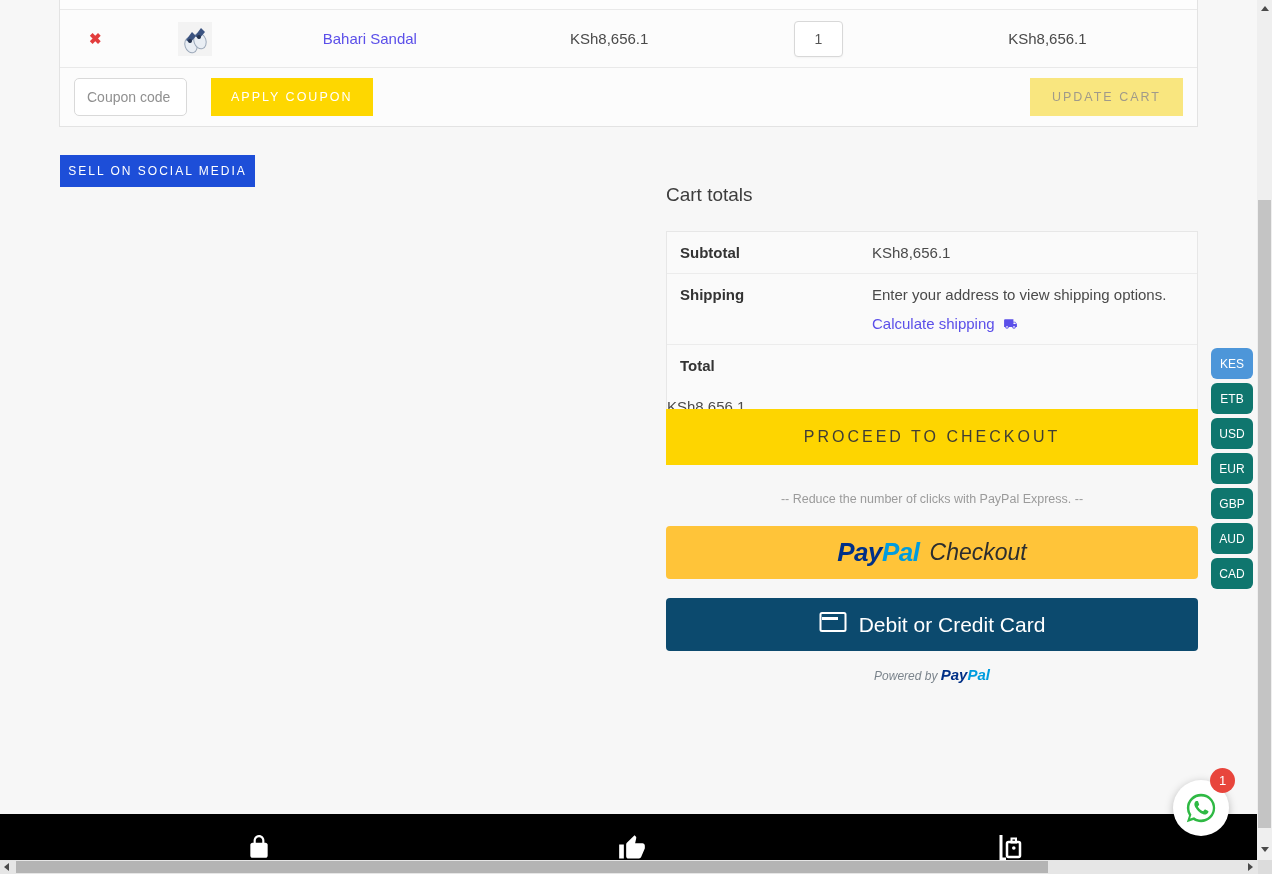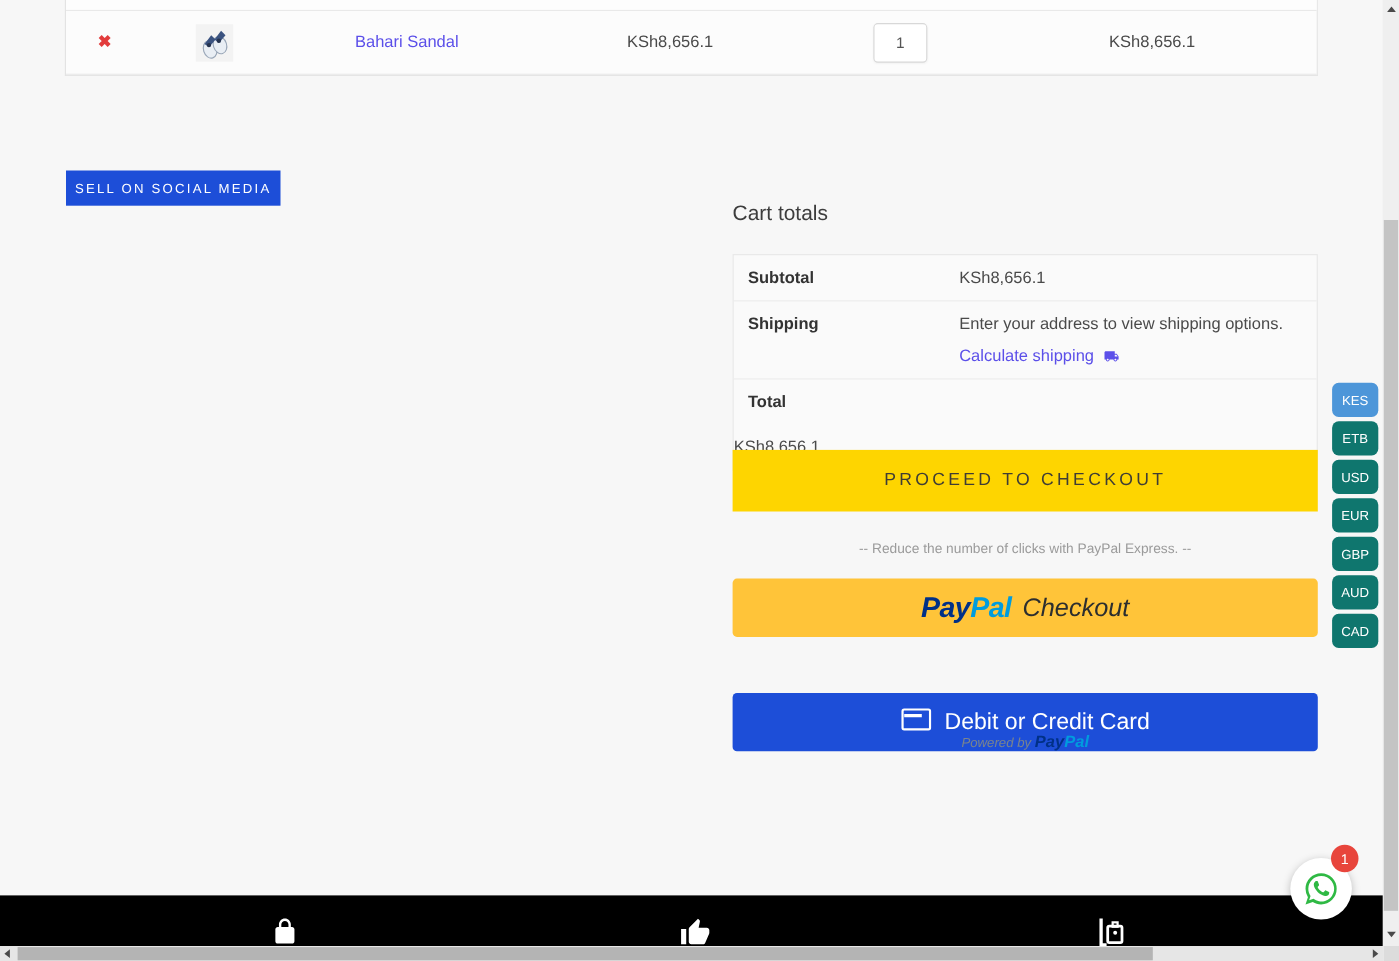--- a/index.html
+++ b/index.html
@@ -58,23 +58,23 @@
   .express-note { position:absolute; left:666px; top:492px; width:532px; text-align:center;
     font-size:12.5px; color:#9b9b9b; }
   .paypal-btn { position:absolute; left:666px; top:526px; width:532px; height:53px;
     background:#ffc439; border:none; border-radius:4px; cursor:pointer;
     display:flex; align-items:center; justify-content:center; gap:10px; }
   .pp-logo { font-style:italic; font-weight:bold; font-size:26px; letter-spacing:-0.5px; }
   .pp-pay { color:#003087; }
   .pp-pal { color:#009cde; }
   .pp-checkout { font-size:23px; color:#2c2e2f;font-style:italic; }
   .debit-btn { position:absolute; left:666px; top:598px; width:532px; height:53px;
-    background:#1d4ed8; border:none; border-radius:4px; cursor:pointer; color:#fff;
+    background:#0c4a6e; border:none; border-radius:4px; cursor:pointer; color:#fff;
     display:flex; align-items:center; justify-content:center; gap:12px; font-size:21px;
-    font-family:"Liberation Sans",sans-serif;margin-top:32px; }
+    font-family:"Liberation Sans",sans-serif; }
   .powered { position:absolute; left:666px; top:666px; width:532px; text-align:center;
     font-size:12px; color:#7b848c; font-style:italic; }
   .powered .pp-small { font-size:15px; font-weight:bold; font-style:italic; }
 
   
   .currency { position:absolute; left:1211px; top:308px; display:flex; flex-direction:column; gap:4px;margin-top:40px; }
   .cur-btn { width:42px; height:31px; border:none; border-radius:6px; background:#0f766e;
     color:#fff; font-size:12px; cursor:pointer; font-family:"Liberation Sans",sans-serif; }
   .cur-btn.active { background:#4d96d9; }
 
@@ -132,20 +132,27 @@
       <span class="price-txt">KSh8,656.1</span>
     </div>
     <div class="cell cell-qty">
       <input class="qty-input" type="text" value="1" style="">
     </div>
     <div class="cell cell-subtotal">
       <span class="price-txt">KSh8,656.1</span>
     </div>
   </div>
 
+  <div class="row-coupon">
+    <div class="coupon-left">
+      <input class="coupon-input" type="text" placeholder="Coupon code" style="">
+      <button class="btn-yellow apply-btn">APPLY COUPON</button>
+    </div>
+    <button class="update-btn">UPDATE CART</button>
+  </div>
 </div>
 
 <button class="sell-btn">SELL ON SOCIAL MEDIA</button>
 
 <h2 class="totals-title">Cart totals</h2>
 
 <div class="totals-table">
   <div class="t-row">
     <div class="t-label">Subtotal</div>
     <div class="t-value">KSh8,656.1</div>

